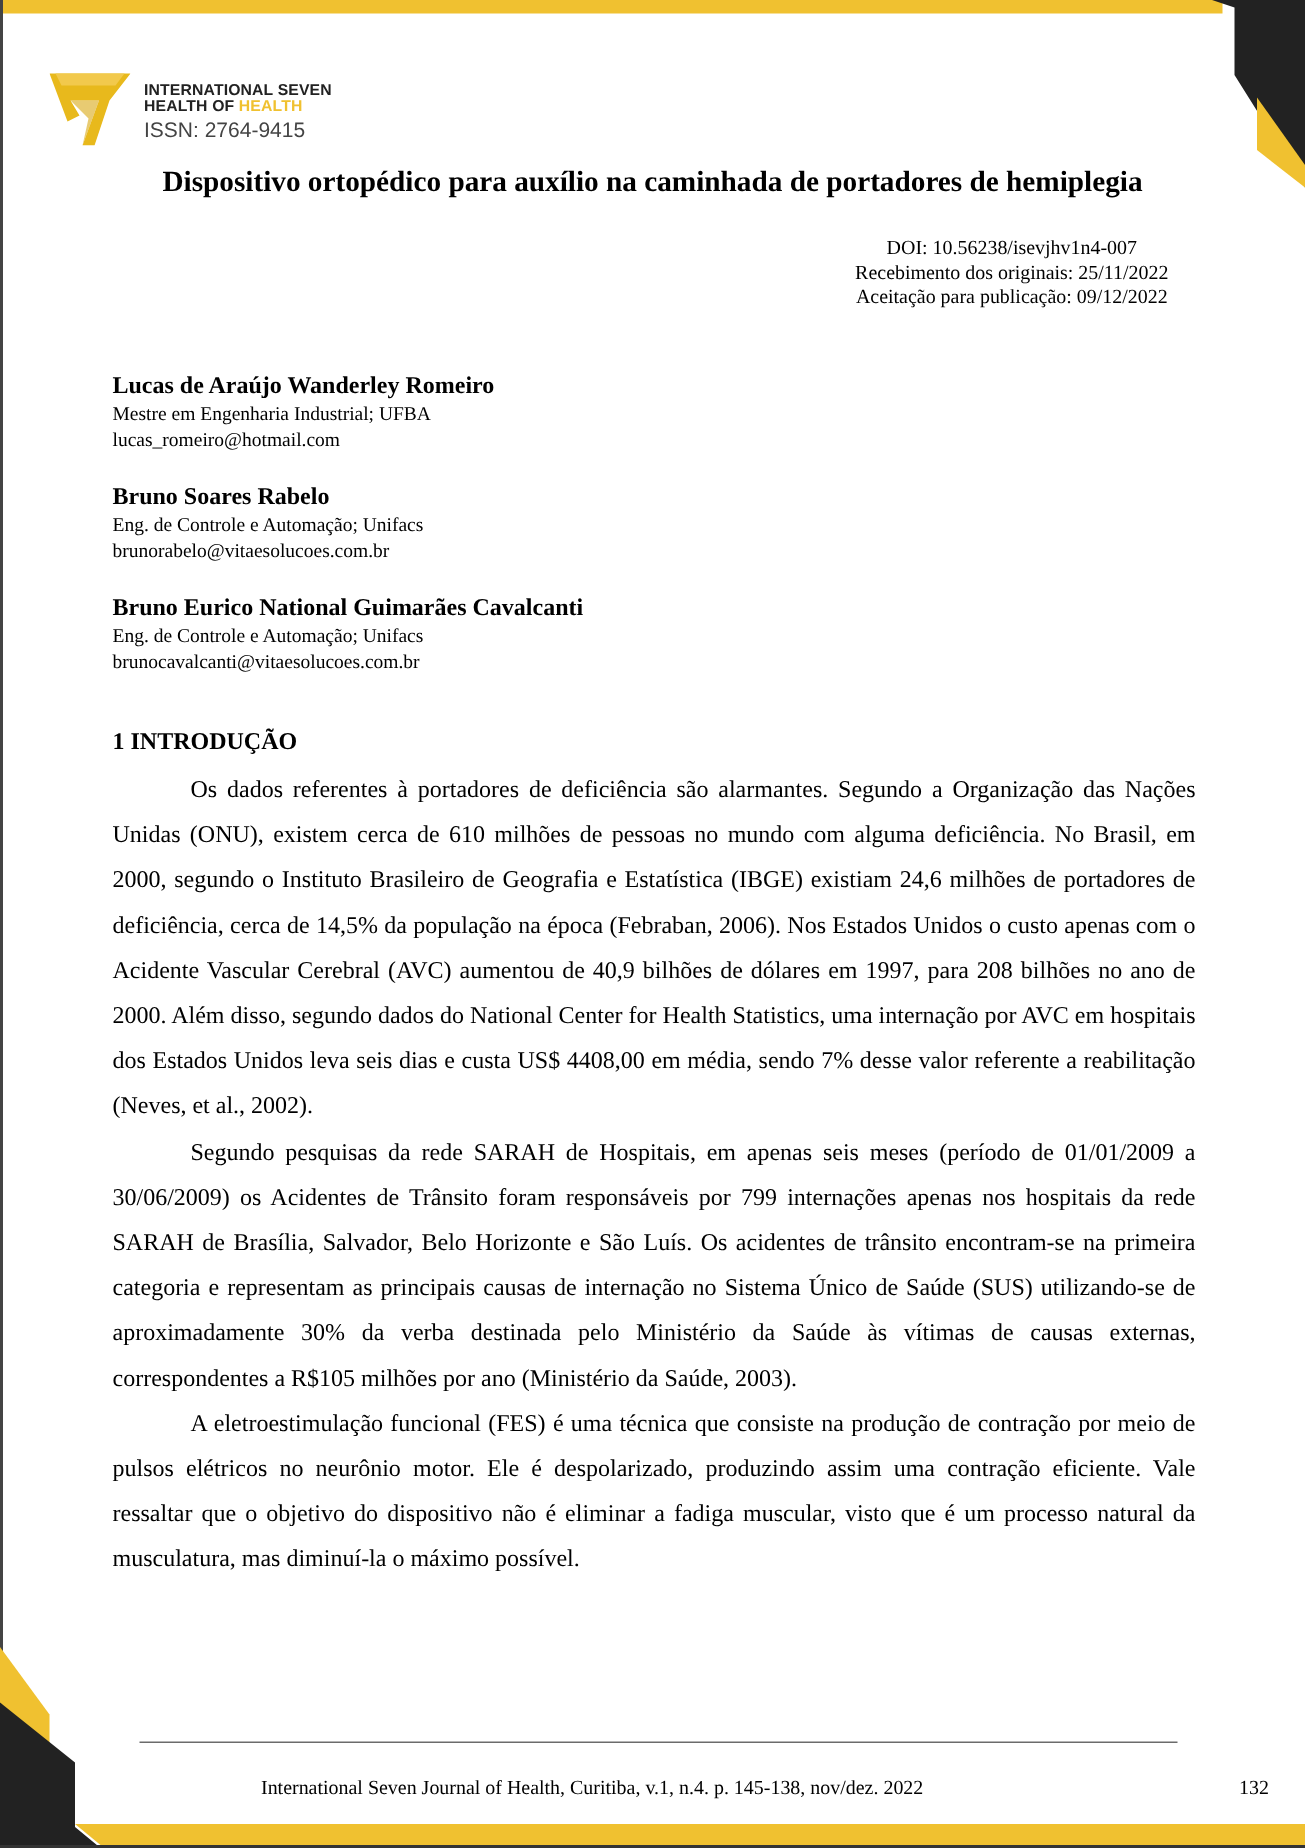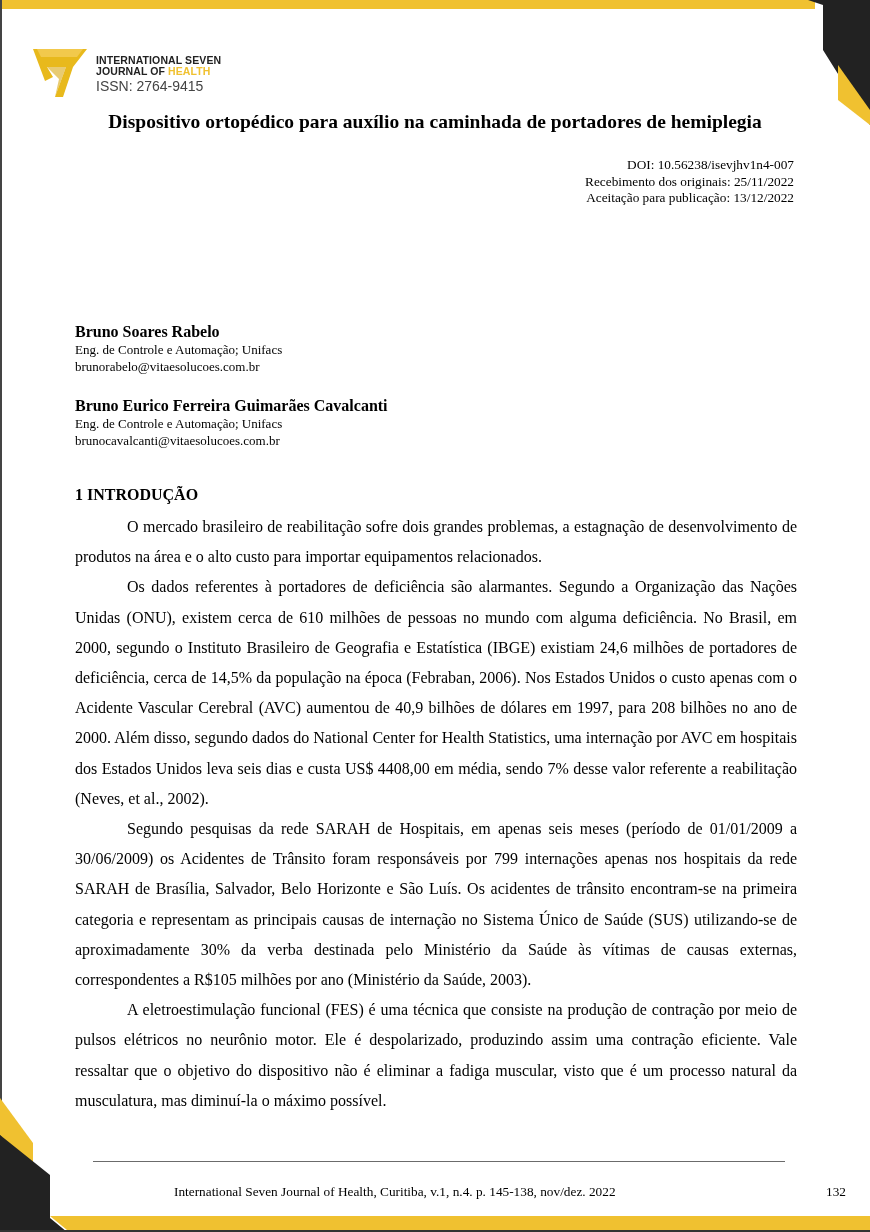--- a/index.html
+++ b/index.html
@@ -5,21 +5,21 @@
   html, body { margin: 0; padding: 0; background: #ffffff; }
   body { width: 870px; height: 1232px; position: relative; overflow: hidden; font-family: "Liberation Serif", serif; color: #000; }
   .page { position: absolute; left: 0; top: 0; width: 870px; height: 1232px; background: #fff; border-radius: 21px; }
   .deco { position: absolute; left: 0; top: 0; width: 870px; height: 1232px; pointer-events: none; }
   .logo { position: absolute; left: 33px; top: 43px; width: 54px; height: 54px; }
   .brand { position: absolute; left: 96px; top: 55px; font-family: "Liberation Sans", sans-serif; }
   .brand .l1, .brand .l2 { font-weight: bold; font-size: 10.5px; line-height: 11px; color: #222; letter-spacing: 0.1px; }
   .brand .hl { color: #f0c130; text-align: right; }
   .brand .issn { font-size: 14px; color: #444; margin-top: 1px; }
   .title { position: absolute; left: 0; width: 870px; top: 111px; text-align: center; font-weight: bold; font-size: 19.5px; }
-  .meta { position: absolute; right: 76px; top: 157px; text-align: right; font-size: 13.3px; line-height: 16.5px; }
+  .meta { position: absolute; right: 91px; top: 157px; text-align: center; font-size: 13.3px; line-height: 16.5px; }
   .author { position: absolute; left: 75px; }
   .author .name { font-weight: bold; font-size: 16px; line-height: 19px; }
   .author .aff, .author .email { font-size: 13px; line-height: 17px; }
   .section { position: absolute; left: 75px; top: 486px; font-weight: bold; font-size: 16px; text-align: center; }
   .body { position: absolute; left: 75px; top: 512px; width: 722px; font-size: 16px; line-height: 30.2px; text-align: justify; }
   .body p { margin: 0; text-indent: 52px; }
   .rule { position: absolute; left: 93px; top: 1161px; width: 692px; height: 1px; background: #6b6b6b; }
   .footer { position: absolute; left: 0; width: 870px; top: 1184px; font-size: 13.3px; }
   .footer .cite { position: absolute; left: 174px; }
   .footer .pnum { position: absolute; left: 826px; }
@@ -48,47 +48,51 @@
   </svg>
 
   <svg class="logo" viewBox="0 0 54 54">
     <polygon points="0,6 54,6 40,24 30,54 22,54 33,24 14,24 20,34 12,38" fill="#e8b91c"></polygon>
     <polygon points="4,6 50,6 44,14 8,14" fill="#f2c94c"></polygon>
     <polygon points="14,24 33,24 22,54 26,36" fill="#d9a814" opacity="0.6"></polygon>
   </svg>
 
   <div class="brand">
     <div class="l1">INTERNATIONAL SEVEN</div>
-    <div class="l2"><span>JOURNAL OF </span><span class="hl">HEALTH</span></div>
+    <div class="l2"><span>HEALTH OF </span><span class="hl">HEALTH</span></div>
     <div class="issn">ISSN: 2764-9415</div>
   </div>
 
   <div class="title">Dispositivo ortopédico para auxílio na caminhada de portadores de hemiplegia</div>
 
   <div class="meta">
     <div>DOI: 10.56238/isevjhv1n4-007</div>
     <div>Recebimento dos originais: 25/11/2022</div>
-    <div>Aceitação para publicação: 13/12/2022</div>
+    <div>Aceitação para publicação: 09/12/2022</div>
   </div>
 
+  <div class="author" style="top:248px">
+    <div class="name">Lucas de Araújo Wanderley Romeiro</div>
+    <div class="aff">Mestre em Engenharia Industrial; UFBA</div>
+    <div class="email">lucas_romeiro@hotmail.com</div>
+  </div>
   <div class="author" style="top:322px">
     <div class="name">Bruno Soares Rabelo</div>
     <div class="aff">Eng. de Controle e Automação; Unifacs</div>
     <div class="email">brunorabelo@vitaesolucoes.com.br</div>
   </div>
   <div class="author" style="top:396px">
-    <div class="name">Bruno Eurico Ferreira Guimarães Cavalcanti</div>
+    <div class="name">Bruno Eurico National Guimarães Cavalcanti</div>
     <div class="aff">Eng. de Controle e Automação; Unifacs</div>
     <div class="email">brunocavalcanti@vitaesolucoes.com.br</div>
   </div>
 
   <div class="section">1 INTRODUÇÃO</div>
 
   <div class="body">
-    <p>O mercado brasileiro de reabilitação sofre dois grandes problemas, a estagnação de desenvolvimento de produtos na área e o alto custo para importar equipamentos relacionados.</p>
     <p>Os dados referentes à portadores de deficiência são alarmantes. Segundo a Organização das Nações Unidas (ONU), existem cerca de 610 milhões de pessoas no mundo com alguma deficiência. No Brasil, em 2000, segundo o Instituto Brasileiro de Geografia e Estatística (IBGE) existiam 24,6 milhões de portadores de deficiência, cerca de 14,5% da população na época (Febraban, 2006). Nos Estados Unidos o custo apenas com o Acidente Vascular Cerebral (AVC) aumentou de 40,9 bilhões de dólares em 1997, para 208 bilhões no ano de 2000. Além disso, segundo dados do National Center for Health Statistics, uma internação por AVC em hospitais dos Estados Unidos leva seis dias e custa US$ 4408,00 em média, sendo 7% desse valor referente a reabilitação (Neves, et al., 2002).</p>
     <p>Segundo pesquisas da rede SARAH de Hospitais, em apenas seis meses (período de 01/01/2009 a 30/06/2009) os Acidentes de Trânsito foram responsáveis por 799 internações apenas nos hospitais da rede SARAH de Brasília, Salvador, Belo Horizonte e São Luís. Os acidentes de trânsito encontram-se na primeira categoria e representam as principais causas de internação no Sistema Único de Saúde (SUS) utilizando-se de aproximadamente 30% da verba destinada pelo Ministério da Saúde às vítimas de causas externas, correspondentes a R$105 milhões por ano (Ministério da Saúde, 2003).</p>
     <p>A eletroestimulação funcional (FES) é uma técnica que consiste na produção de contração por meio de pulsos elétricos no neurônio motor. Ele é despolarizado, produzindo assim uma contração eficiente. Vale ressaltar que o objetivo do dispositivo não é eliminar a fadiga muscular, visto que é um processo natural da musculatura, mas diminuí-la o máximo possível.</p>
   </div>
 
   <div class="rule"></div>
 
   <div class="footer">
     <span class="cite">International Seven Journal of Health, Curitiba, v.1, n.4. p. 145-138, nov/dez. 2022</span>
     <span class="pnum">132</span>

